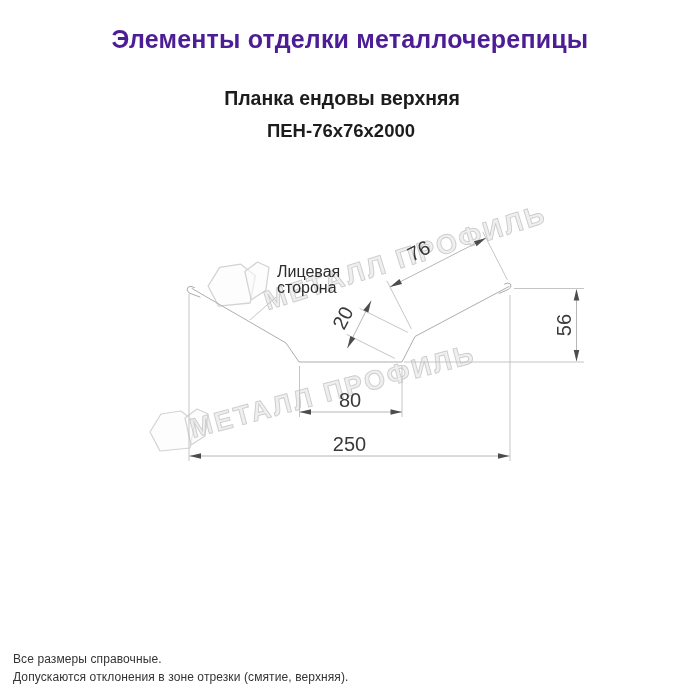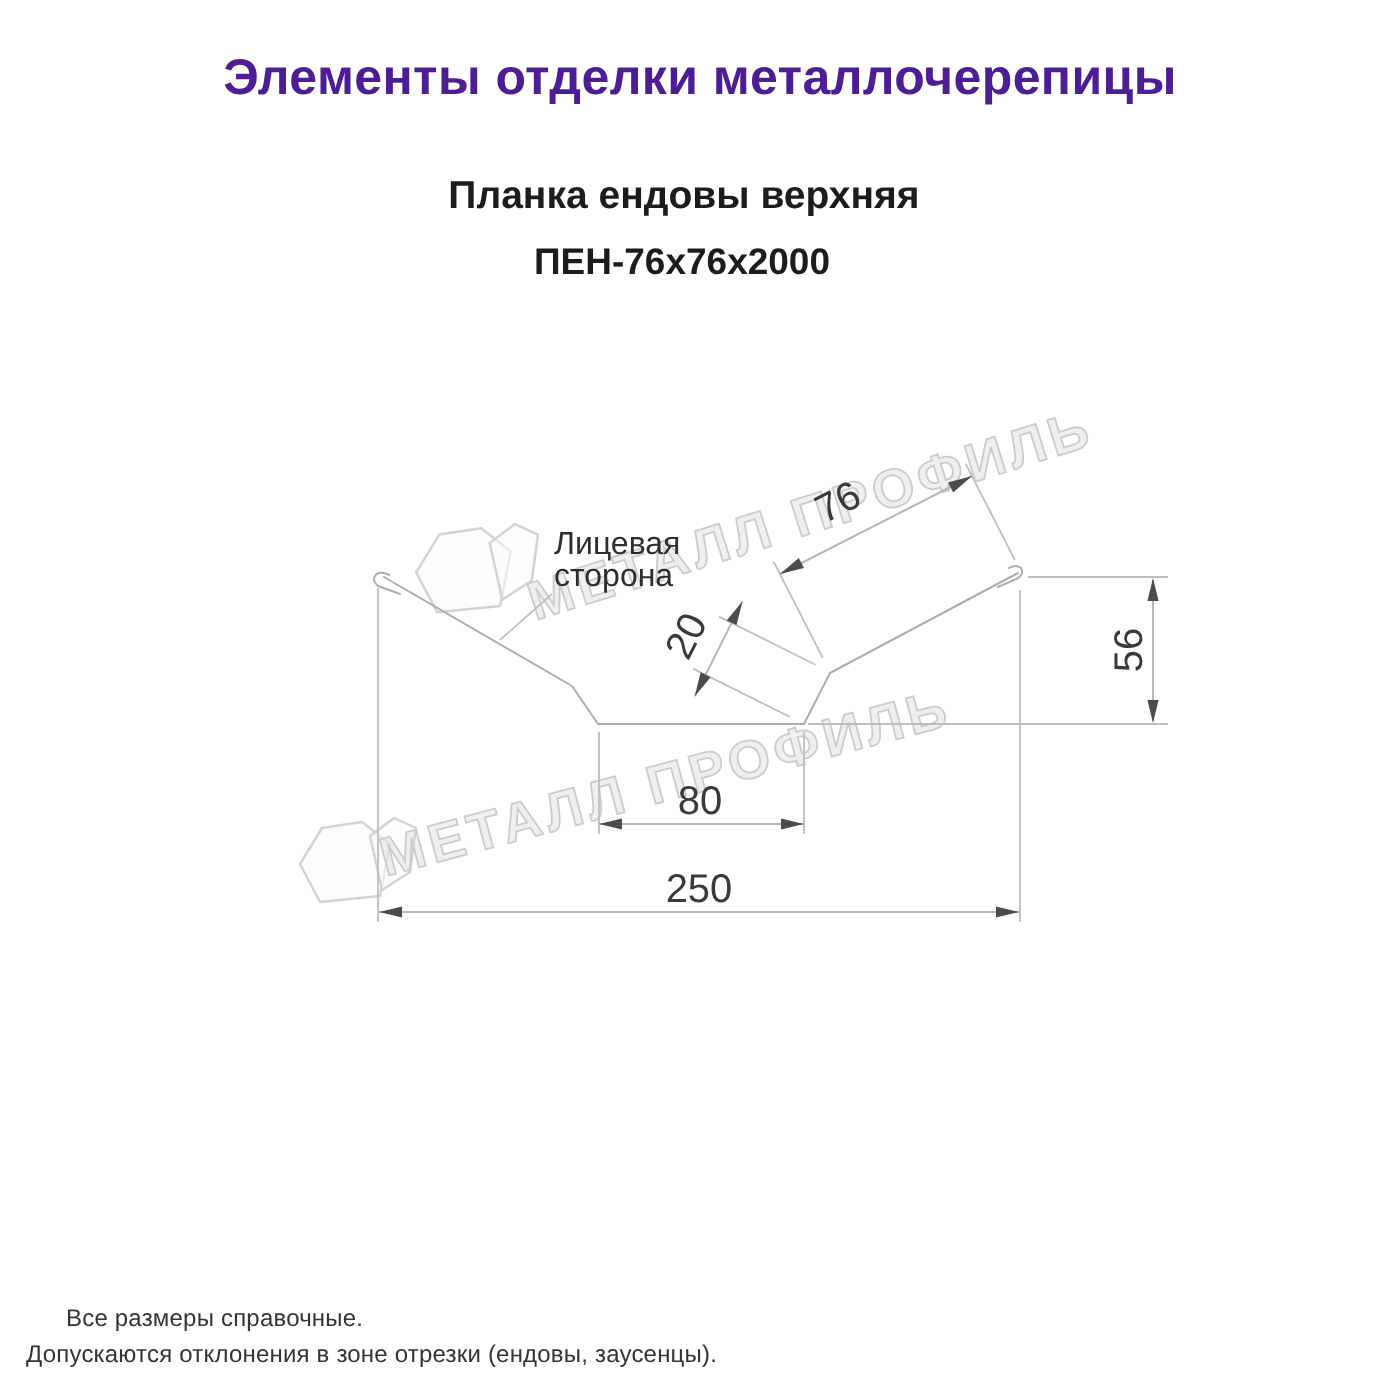--- a/index.html
+++ b/index.html
@@ -16,21 +16,21 @@
     font-size:19.5px;font-weight:bold;color:#1c1c1c;transform:translateX(-8px);
   }
   .model{
     position:absolute;top:120px;left:0;width:700px;text-align:center;
     font-size:18.5px;font-weight:bold;color:#1c1c1c;transform:translateX(-9px);
   }
   .drawing-svg{position:absolute;top:0;left:0;}
   .note{
     position:absolute;left:13px;font-size:12px;color:#343434;letter-spacing:0.1px;
   }
-  .note1{top:652px;margin-left:20px;}
+  .note1{top:652px;}
   .note2{top:670px;}
   .profile{fill:none;stroke:#a9aeb1;stroke-width:1;stroke-linejoin:round;stroke-linecap:round;}
   .dimline{stroke:#b4b6b8;stroke-width:1;fill:none;}
   .extline{stroke:#bcbec0;stroke-width:0.9;fill:none;}
   .arrow{fill:#4c4c4c;stroke:none;}
   .dimtext{fill:#3a3a3a;font-size:20px;font-family:"Liberation Sans",sans-serif;}
   .labeltext{fill:#2d2d2d;font-size:16px;font-family:"Liberation Sans",sans-serif;}
   .wmtext{
     fill:rgba(214,214,214,0.38);stroke:#cccccc;stroke-width:0.9;
     font-size:27px;font-weight:bold;letter-spacing:2.5px;
@@ -114,13 +114,13 @@
     <line class="extline" x1="394.8" y1="358.4" x2="346.5" y2="334.3"></line>
     <line class="extline" x1="407.8" y1="332.4" x2="359.5" y2="308.3"></line>
     <line class="dimline" x1="347.4" y1="348.1" x2="371.2" y2="300.7"></line>
     <polygon class="arrow" points="347.4,348.1 355.3,338.6 350.3,336.1"></polygon>
     <polygon class="arrow" points="371.2,300.7 368.3,312.5 363.3,310.3"></polygon>
     <text class="dimtext" x="349" y="321" text-anchor="middle" transform="rotate(-63 349 321)">20</text>
   </g>
 </svg>
 
 <div class="note note1">Все размеры справочные.</div>
-<div class="note note2">Допускаются отклонения в зоне отрезки (ендовы, заусенцы).</div>
+<div class="note note2">Допускаются отклонения в зоне отрезки (смятие, верхняя).</div>
 
 </body></html>

